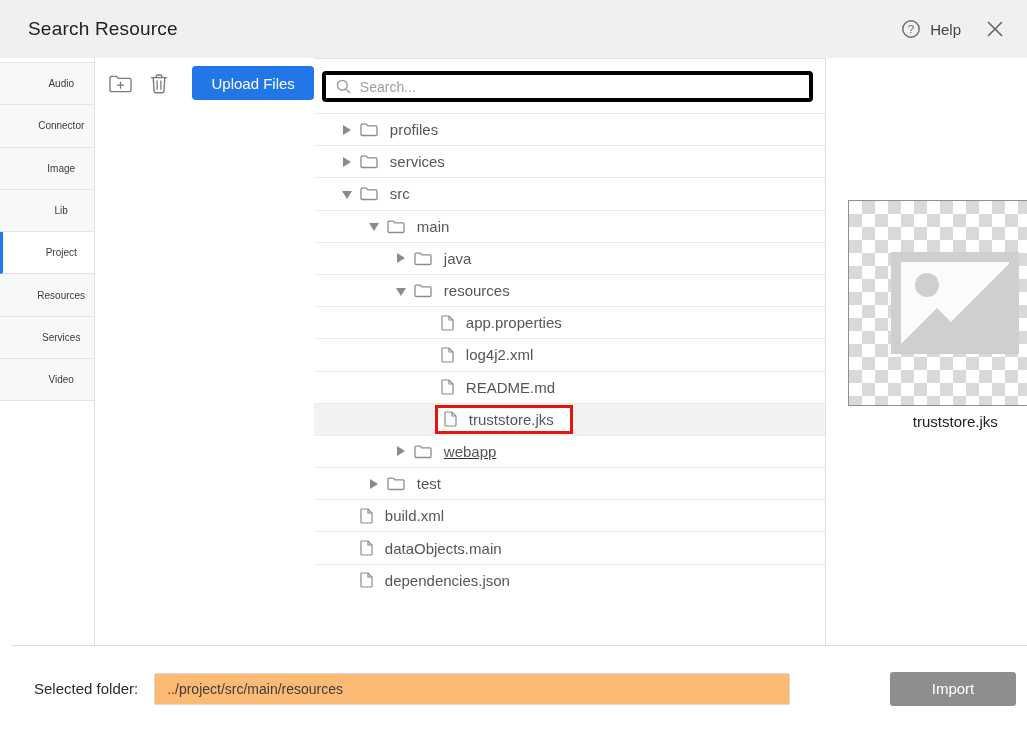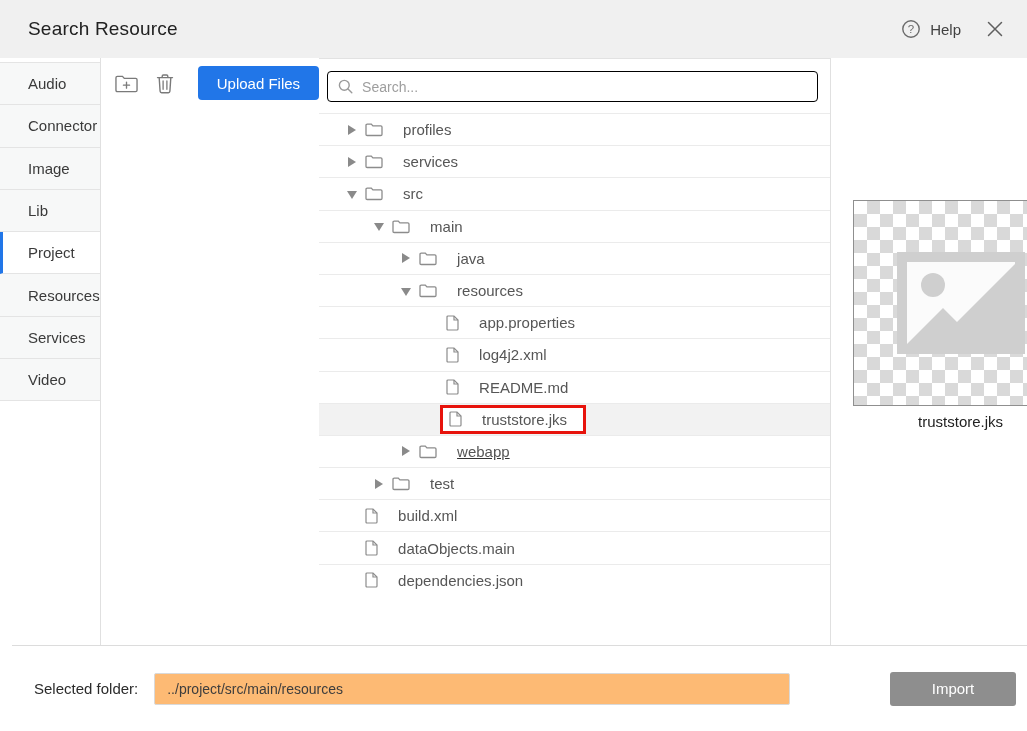--- a/index.html
+++ b/index.html
@@ -25,21 +25,21 @@
   
   .main { display:flex; height:587px; }
 
   
   .sidebar { width:258px; border-right:1px solid #e0e0e0; background:#fff; }
   .sidebar-list { margin-top:4px; border-top:1px solid #e4e4e4; }
   .sidebar-item {
     height:42.3px; display:flex; align-items:center;
     padding-left:28px; background:#f7f8f8;
     border-bottom:1px solid #e4e4e4;
-    font-size:15px; color:#3a3a3a; cursor:pointer;
+    font-size:10px; color:#3a3a3a; cursor:pointer;justify-content:center;
   }
   .sidebar-item.selected {
     background:#fff; border-left:3px solid #2176e8; padding-left:25px;
   }
 
   
   .content { flex:1; display:flex; flex-direction:row; }
   .toolbar {
     height:50px; display:flex; align-items:center;
     padding-left:10px; background:#fff; flex:none;
@@ -53,21 +53,21 @@
 
   .lower { flex:1; display:flex; min-height:0; }
 
   
   .tree-panel {
     width:512px; border-top:1px solid #e2e2e2; border-right:1px solid #e0e0e0;
     overflow:hidden; display:flex; flex-direction:column;
   }
   .search-wrap { padding:12px 12px 11px 8px; flex:none; }
   .search-box {
-    height:31px; border:1px solid #000000; border-radius:4px;
+    height:31px; border:4px solid #000000; border-radius:4px;
     display:flex; align-items:center; padding:0 10px; background:#fff;
   }
   .search-box input {
     border:none; outline:none; flex:1; margin-left:9px;
     font-size:14px; font-family:inherit; color:#444; background:transparent;
   }
   .search-box input::placeholder { color:#9e9e9e; }
 
   .tree { flex:1; }
   .tree-row {
@@ -79,21 +79,21 @@
   .tri-right::before {
     content:""; position:absolute; left:1px; top:0;
     border-top:5px solid transparent; border-bottom:5px solid transparent;
     border-left:8px solid #8a8a8a;
   }
   .tri-down::before {
     content:""; position:absolute; left:0; top:2px;
     border-left:5px solid transparent; border-right:5px solid transparent;
     border-top:8px solid #8a8a8a;
   }
-  .row-inner { display:flex; align-items:center; gap:20px; }
+  .row-inner { display:flex; align-items:center; gap:12px; }
   .row-inner.highlighted {
     border:3px solid #e7130c; background:#fff;
     padding:3px 16px 3px 6px; margin-left:-6px; position:relative; z-index:2;
   }
   .ticon { display:flex; align-items:center; flex:none; }
   .tlabel { font-size:15px; color:#565656; white-space:nowrap; }
 
   
   .preview-panel { flex:1; background:#fff; }
   .preview-box {

